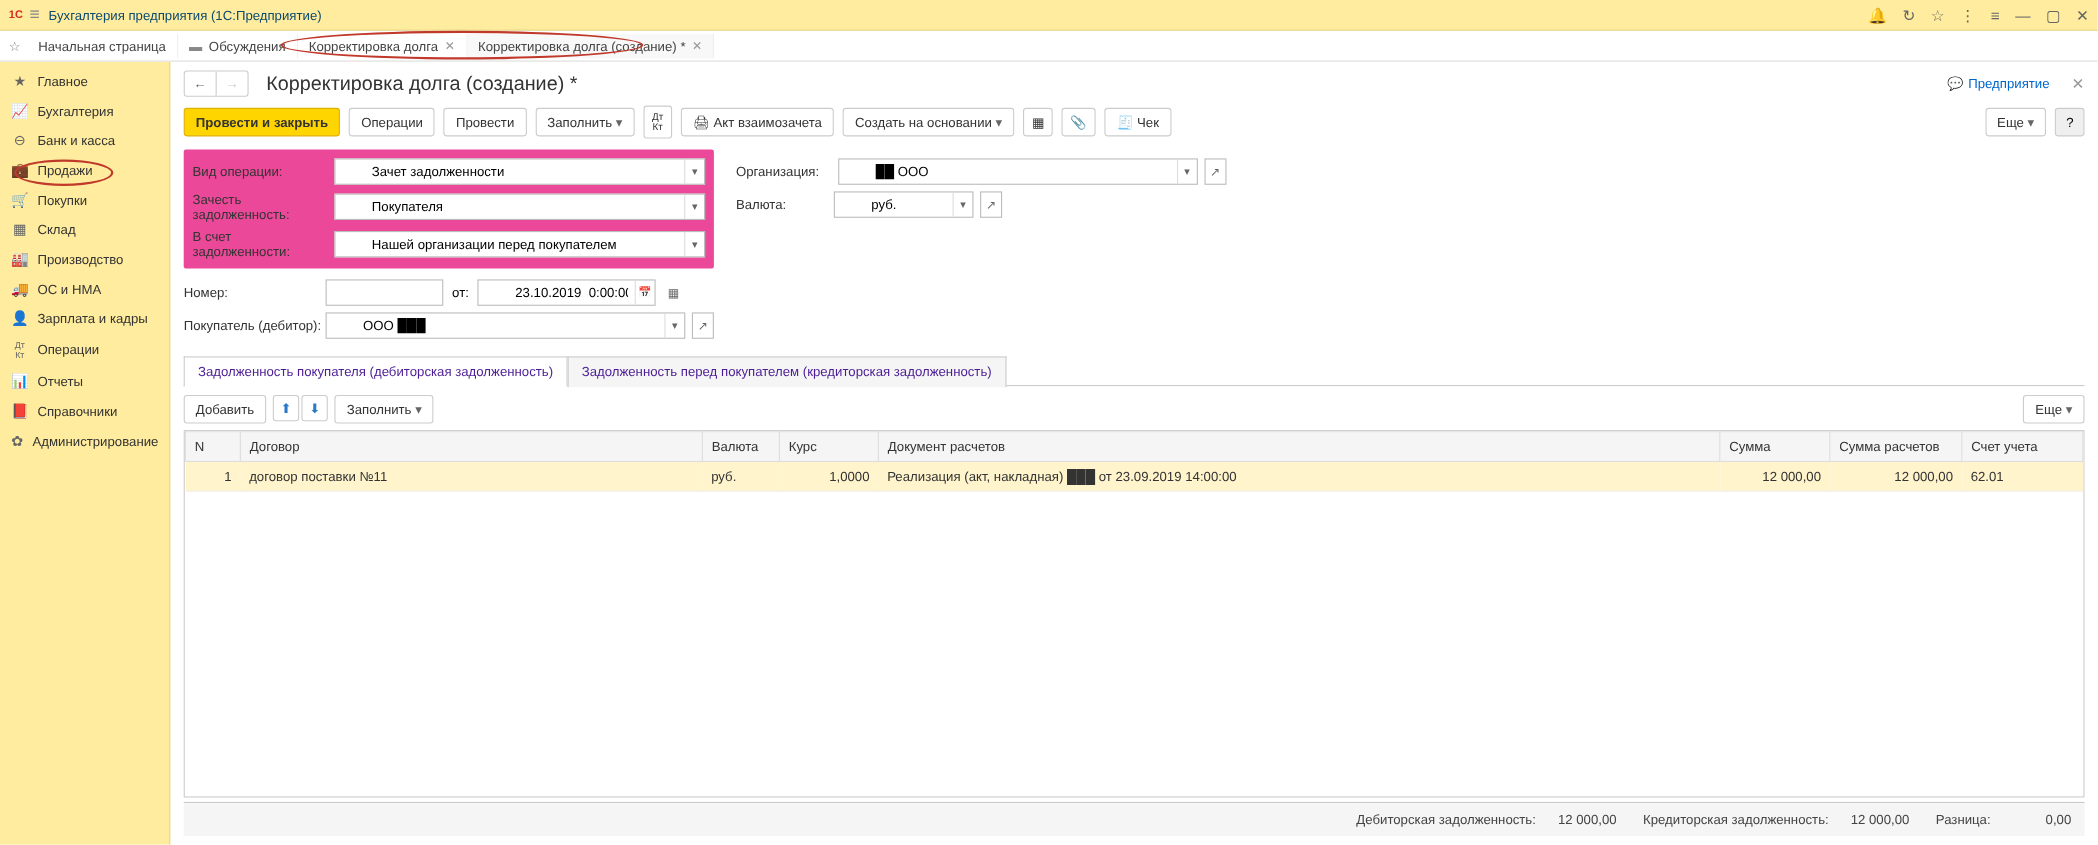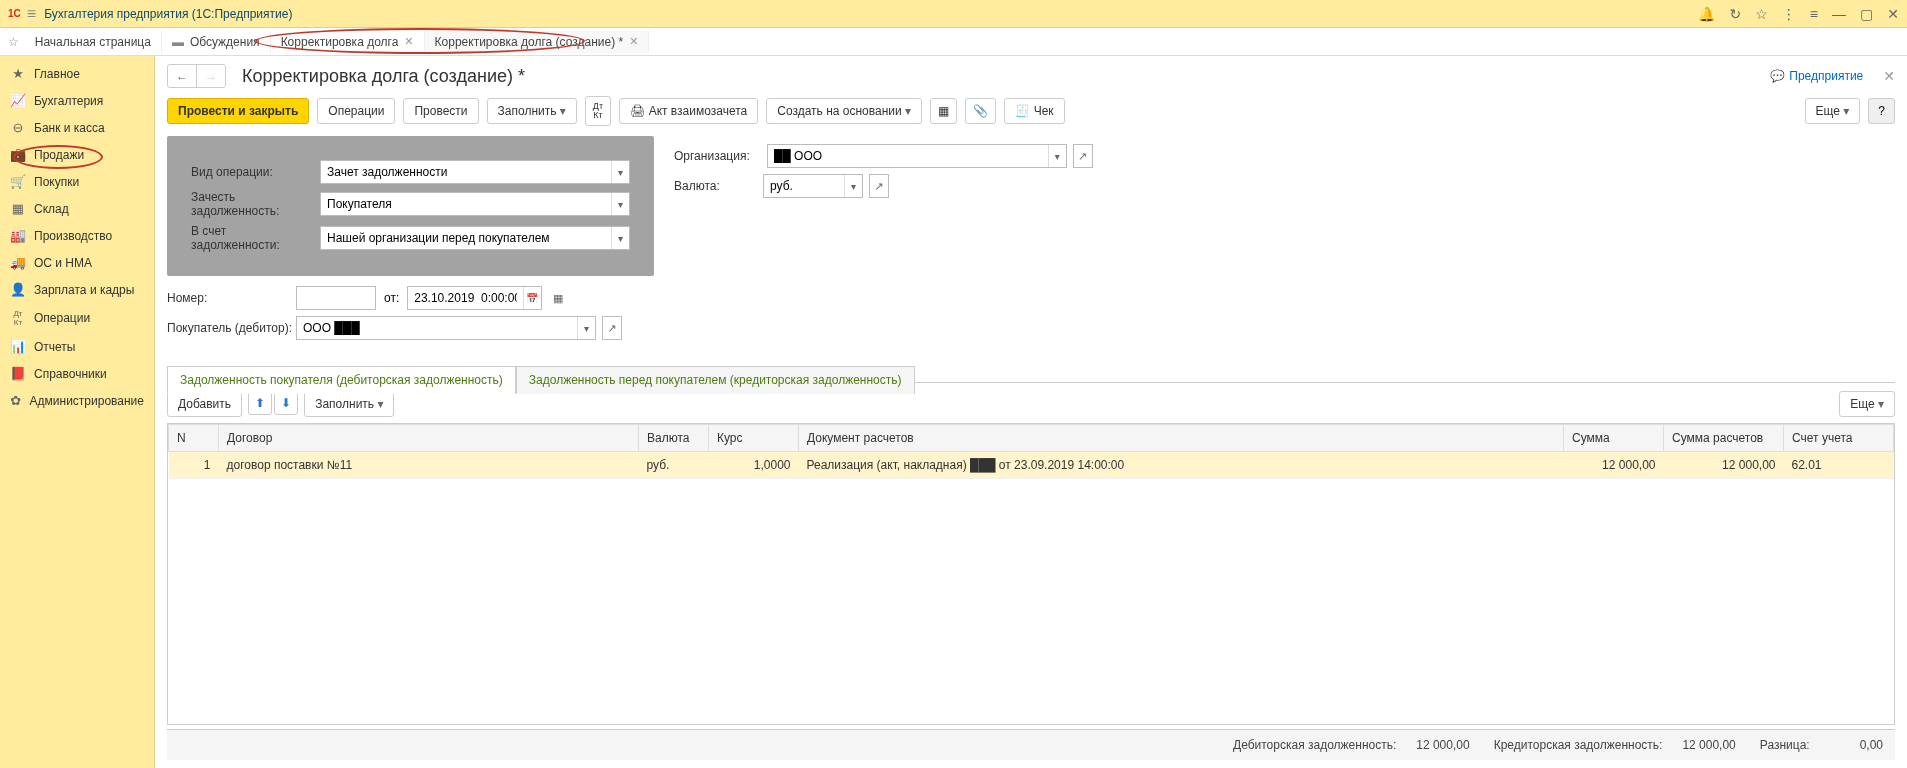--- a/index.html
+++ b/index.html
@@ -39,37 +39,37 @@
 .close-pg { color: #999; margin-left: 12px; cursor: pointer; font-size: 14px; }
 
 .toolbar { display: flex; align-items: center; gap: 8px; margin-bottom: 10px; flex-wrap: wrap; }
 .btn { border: 1px solid #ccc; background: #fff; padding: 5px 10px; border-radius: 3px; cursor: pointer; color: #333; white-space: nowrap; }
 .btn.primary { background: #ffd500; border-color: #e0b000; font-weight: bold; }
 .btn.drop::after { content: " ▾"; color: #666; }
 .btn.icon-only { padding: 5px 7px; }
 .toolbar-spacer { flex: 1; }
 .help-btn { border: 1px solid #ccc; padding: 5px 9px; border-radius: 3px; cursor: pointer; }
 
-.form-block { background: #a3a3a3; padding: 24px; border-radius: 2px; margin-bottom: 4px; display: inline-block; }
+.form-block { background: #ec4899; padding: 8px; border-radius: 2px; margin-bottom: 4px; display: inline-block; }
 .form-rows { display: flex; gap: 20px; align-items: flex-start; }
 .form-col { display: flex; flex-direction: column; gap: 6px; }
 .form-row { display: flex; align-items: center; gap: 4px; }
 .form-label { width: 125px; color: #333; }
 .form-label.narrow { width: auto; margin-right: 13px;}
 .input-wrap { display: flex; border: 1px solid #bbb; background: #fff; height: 24px; }
-.input-text { border: none; padding: 0 6px; outline: none; background: transparent; }
+.input-text { border: none; padding: 0 6px; outline: none; background: transparent; margin-left: 27px; }
 .input-drop { width: 18px; border-left: 1px solid #ddd; display: flex; align-items: center; justify-content: center; color: #666; cursor: pointer; font-size: 10px;}
 .input-btn { width: 20px; height: 24px; border: 1px solid #bbb; background: #fff; display: flex; align-items: center; justify-content: center; color: #666; cursor: pointer; font-size: 11px; margin-left: 2px;}
 
 .page-forms { margin-bottom: 8px; }
 .prow { display: flex; align-items: center; gap: 4px; margin-bottom: 6px; }
 .prow .form-label { width: 125px; }
 
 .tabs2 { display: flex; border-bottom: 1px solid #ccc; margin-bottom: 8px; }
-.tab2 { padding: 6px 12px; border: 1px solid #ccc; border-bottom: none; background: #f5f5f5; cursor: pointer; position: relative; top: 12px; color: #4d7c0f;}
+.tab2 { padding: 6px 12px; border: 1px solid #ccc; border-bottom: none; background: #f5f5f5; cursor: pointer; position: relative; top: 2px; color: #4c1d95;}
 .tab2.active { background: #fff; border-bottom: 1px solid #fff; }
 
 .tb-toolbar { display: flex; align-items: flex-start; gap: 6px; margin-bottom: 6px; }
 .arrow-grp { display: flex; gap: 2px; }
 .arrow-grp .btn { padding: 4px 6px; }
 
 .table-wrap { flex: 1; border: 1px solid #ccc; overflow: auto; min-height: 200px; }
 table { width: 100%; border-collapse: collapse; }
 th { background: #f5f5f5; border: 1px solid #ddd; padding: 6px 8px; text-align: left; font-weight: normal; color: #333; }
 td { border-bottom: 1px solid #f0f0f0; padding: 6px 8px; color: #333; }

